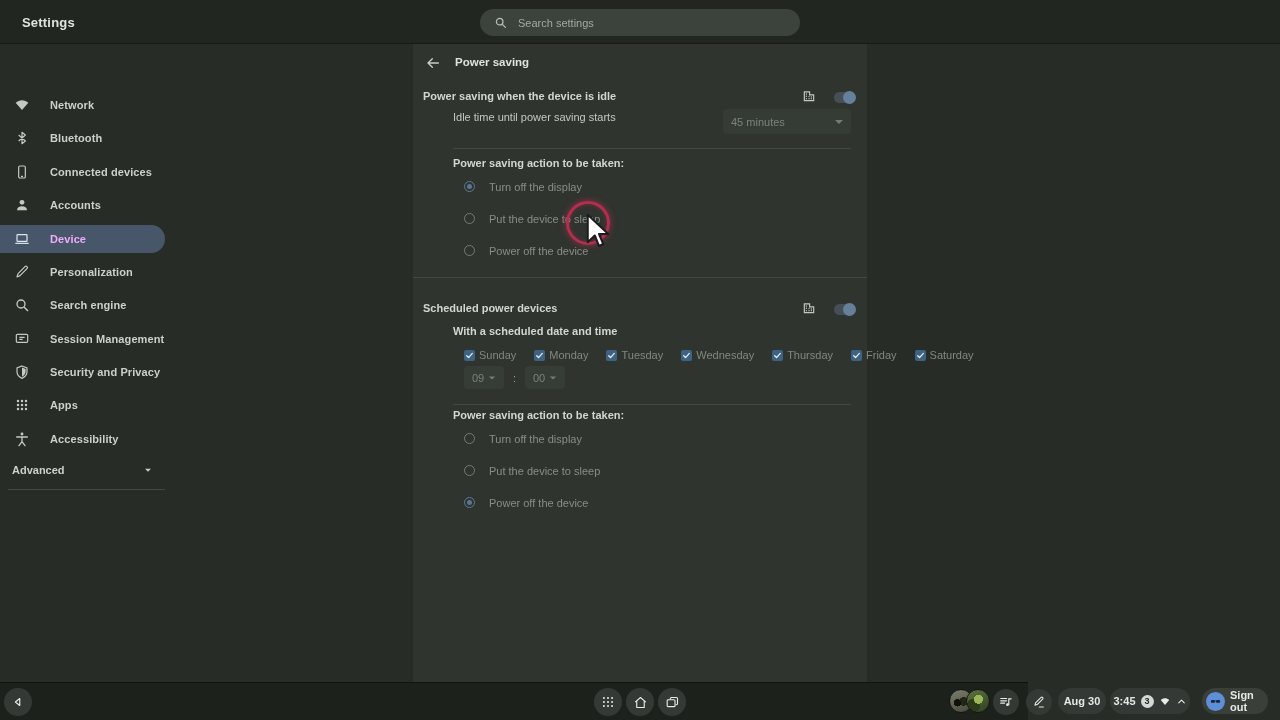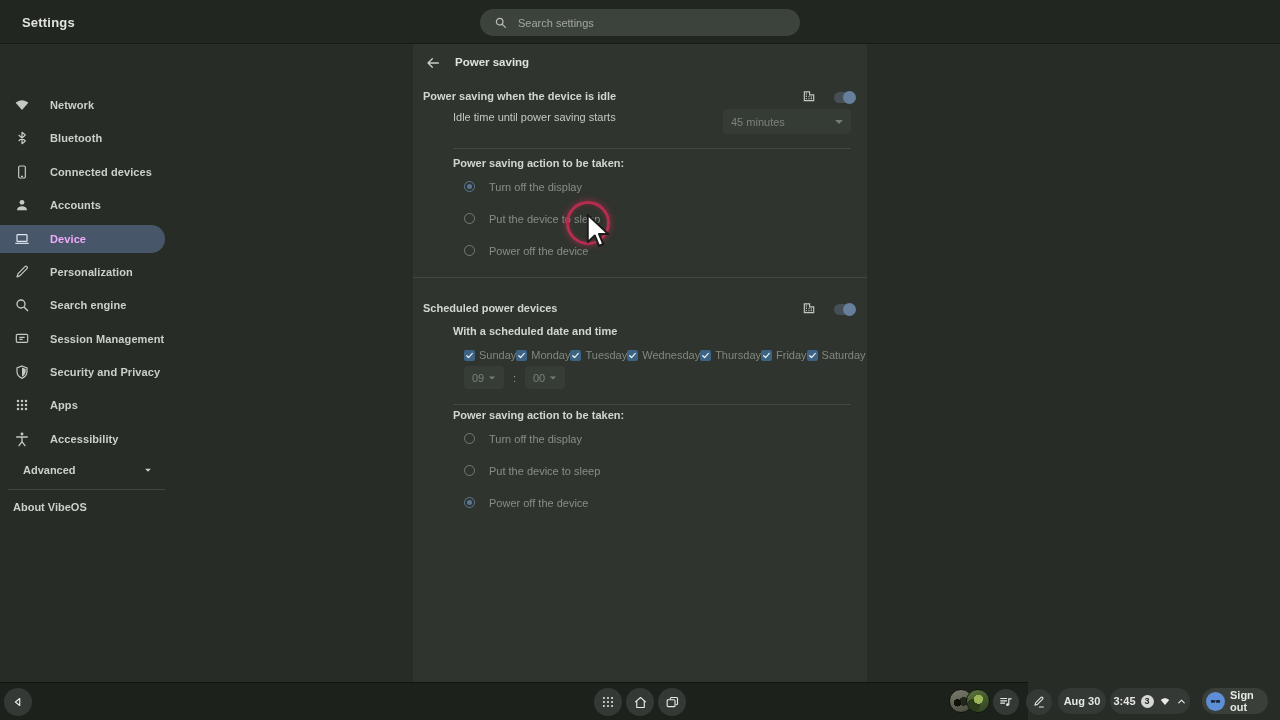--- a/index.html
+++ b/index.html
@@ -42,21 +42,21 @@
     display:flex; align-items:center; padding-left:14px; gap:20px;
     color:#cbd0ca; cursor:default;
   }
   .side-item .icon { width:16px; height:16px; color:#c4c9c3; flex:none; }
   .side-item .lbl { font-size:11px; font-weight:700; letter-spacing:.1px; }
   .side-item.selected { background:#475769; color:#f0abfc; }
   .side-item.selected .icon { color:#dde6ef; }
   .advanced-row {
     position:absolute; left:0; top:412px; width:165px; height:28px;
     display:flex; align-items:center; justify-content:space-between;
-    padding:0 12px 0 23px; color:#cbd0ca;
+    padding:0 12px 0 12px; color:#cbd0ca;
   }
   .advanced-row .lbl { font-size:11px; font-weight:700; }
   .side-divider {
     position:absolute; left:8px; top:445px; width:157px; height:1px;
     background:rgba(255,255,255,.13);
   }
   .about-row {
     position:absolute; left:0; top:449px; width:165px; height:28px;
     display:flex; align-items:center; padding-left:13px; color:#cbd0ca;
   }
@@ -97,21 +97,21 @@
     width:11px; height:11px; border-radius:50%;
     border:1.5px solid #767c75; flex:none; position:relative;
   }
   .radio.checked { border-color:#5e7994; }
   .radio.checked::after {
     content:""; position:absolute; left:2px; top:2px; width:5px; height:5px;
     border-radius:50%; background:#587794;
   }
   .opt-row .lbl { font-size:11px; color:#888e86; }
 
-  .days-row { position:absolute; display:flex; align-items:flex-start; gap:0; }
+  .days-row { position:absolute; display:flex; align-items:flex-start; gap:18px; }
   .day { display:flex; align-items:center; gap:4px; }
   .checkbox {
     width:11px; height:11px; border-radius:2px; background:#3c6384;
     display:flex; align-items:center; justify-content:center; flex:none;
   }
   .day .lbl { font-size:11px; color:#82887f; }
 
   .time-row { position:absolute; display:flex; align-items:center; }
   .time-box {
     width:40px; height:23px; background:#363c36; border-radius:4px;
@@ -308,23 +308,20 @@
     <span class="lbl">Advanced</span>
     <span>
       <svg width="10" height="10" viewBox="0 0 24 24" fill="#cbd0ca">
           <path d="M5 9 L12 16 L19 9 Z"></path>
         </svg>
     </span>
   </div>
 
   <div class="side-divider"></div>
 
-  <div class="about-row">
-    <span class="lbl">About VibeOS</span>
-  </div>
 </div>
 
 <div class="panel">
 
   <div class="back-btn">
     <svg width="16" height="16" viewBox="0 0 24 24" fill="none" stroke="#c9cec8" stroke-width="2" stroke-linecap="round" stroke-linejoin="round">
         <path d="M20 12 H5 M11 5.5 L4.5 12 L11 18.5"></path>
       </svg>
   </div>
   <div class="panel-title">Power saving</div>

